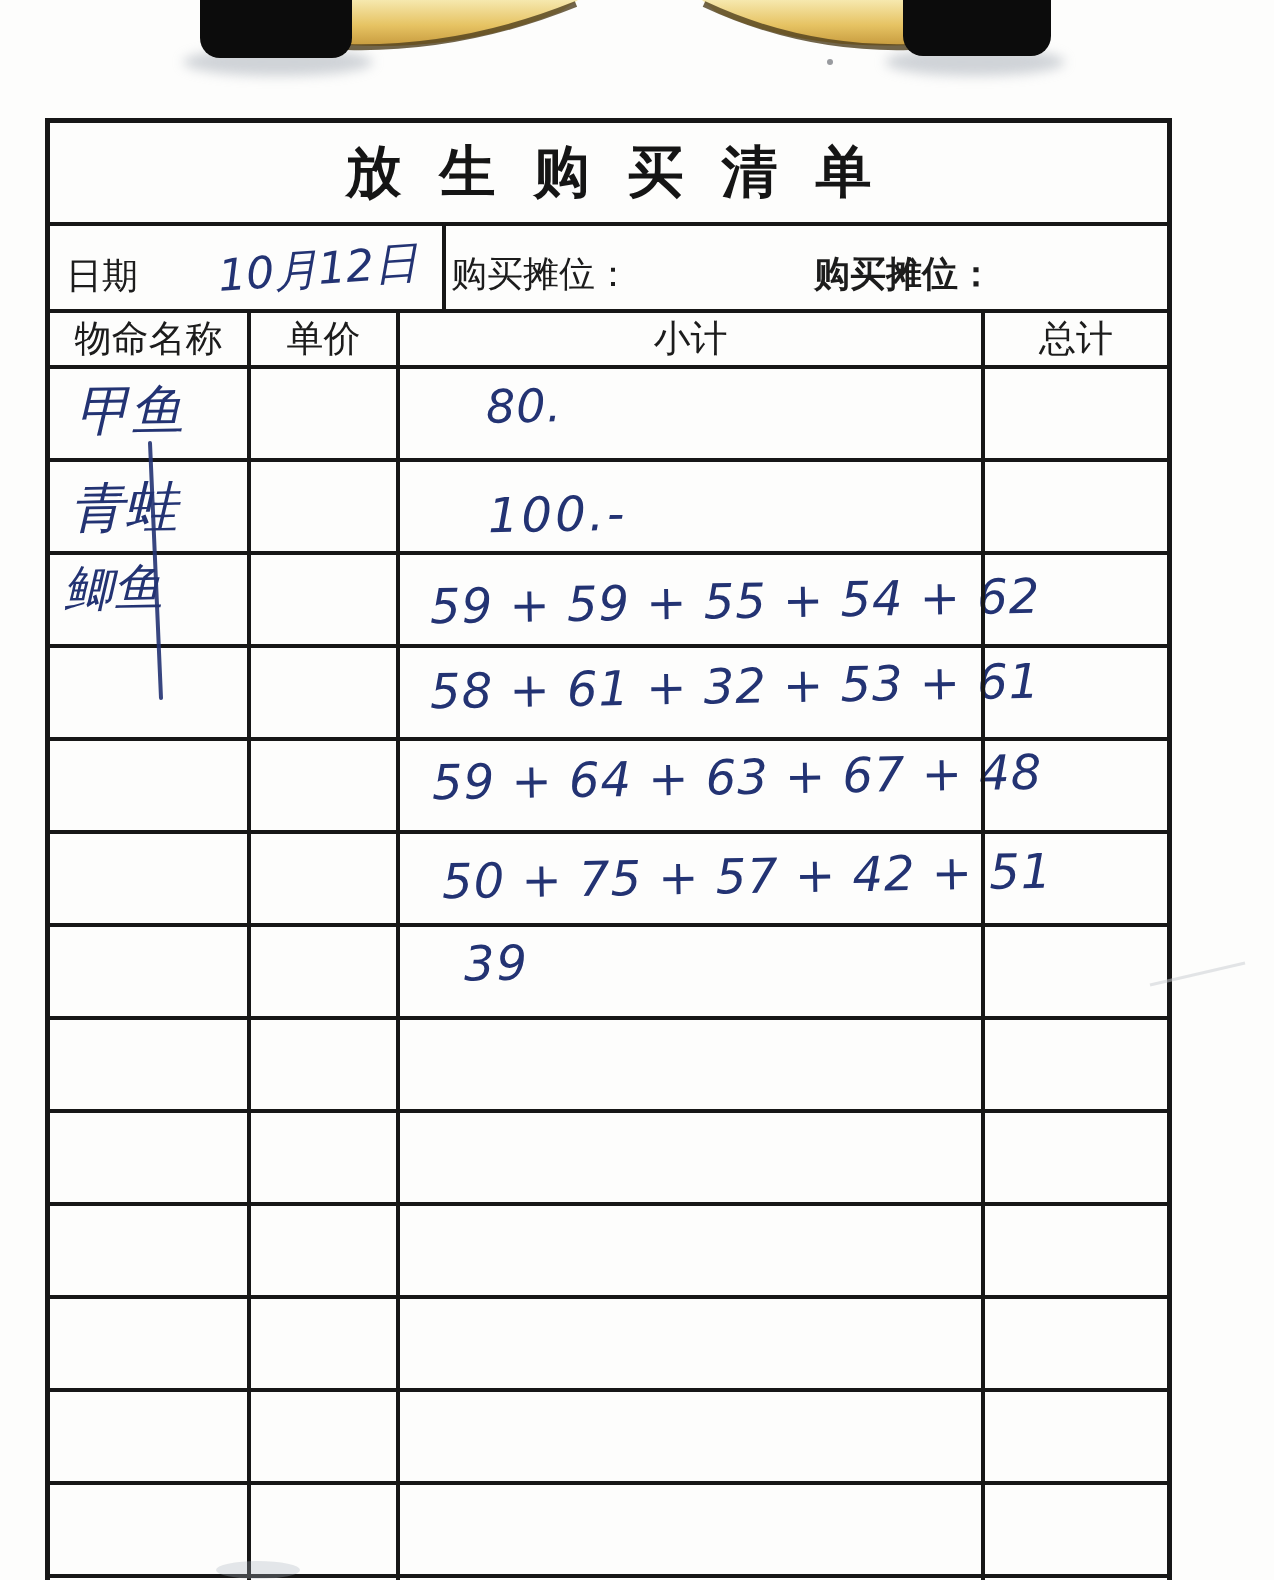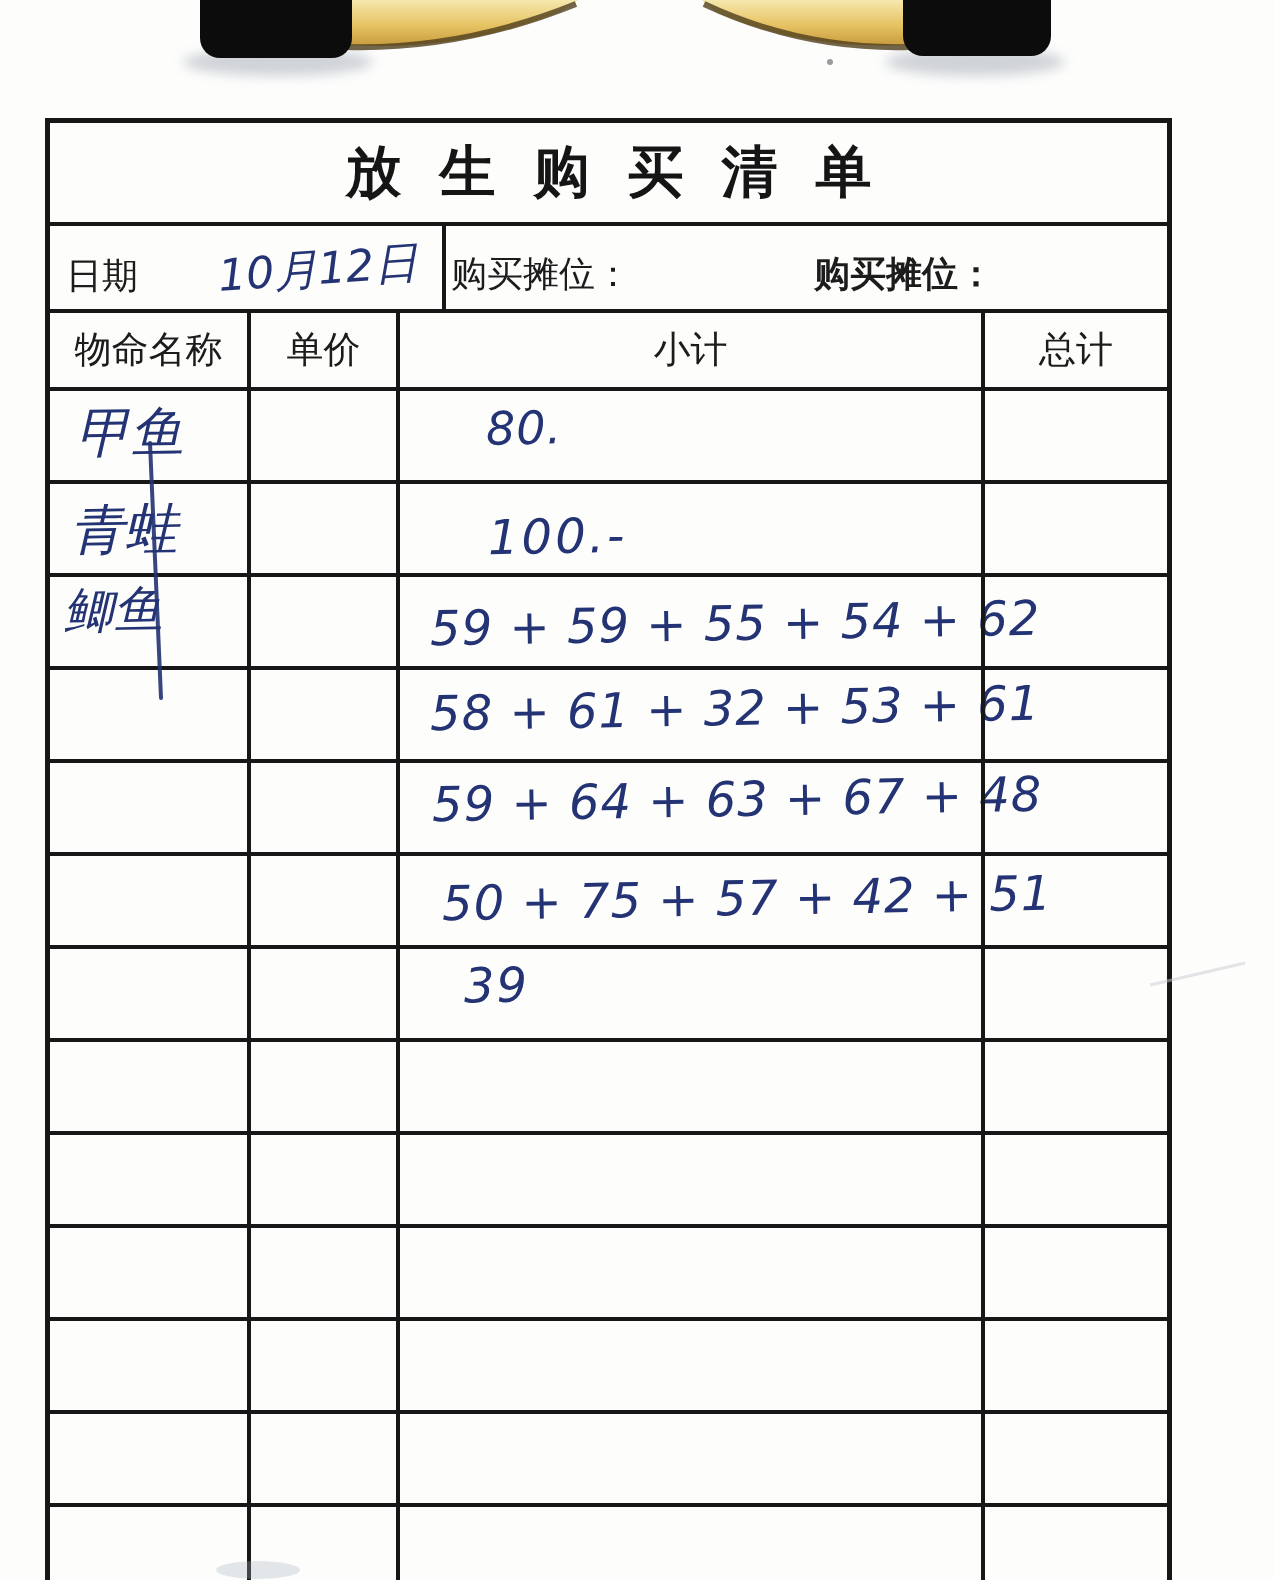--- a/index.html
+++ b/index.html
@@ -19,21 +19,21 @@
   }
   .title-row{height:103px;border-bottom:4px solid #171717;display:flex;align-items:center;justify-content:center}
   .title{font-size:56px;font-weight:bold;color:#151515;letter-spacing:38px;padding-left:38px;white-space:nowrap}
   .date-row{height:87px;border-bottom:4px solid #171717;display:flex;position:relative}
   .date-cell{width:396px;border-right:4px solid #171717;position:relative}
   .stall-cell{flex:1;position:relative}
   .plabel{font-size:36px;color:#1c1c1c;white-space:nowrap}
   .date-label{position:absolute;left:16px;top:26px}
   .stall-label{position:absolute;left:5px;top:24px;font-weight:normal}
   .phone-label{position:absolute;left:368px;top:24px;font-weight:bold}
-  .header-row{height:78px;border-bottom:4px solid #171717;display:grid;grid-template-columns:197px 149px 585px 1fr}
+  .header-row{height:56px;border-bottom:4px solid #171717;display:grid;grid-template-columns:197px 149px 585px 1fr}
   .hcell{display:flex;align-items:center;justify-content:center;font-size:37px;color:#1c1c1c;white-space:nowrap}
   .hcell+.hcell,.cell+.cell{border-left:4px solid #171717}
   .trow{display:grid;grid-template-columns:197px 149px 585px 1fr;border-bottom:4px solid #171717;height:93px}
   .trow.last{border-bottom:none;height:33px}
   .cell{position:relative;overflow:visible}
   
   .hw{
     font-family:"DejaVu Sans",sans-serif;font-style:italic;font-weight:500;
     color:#233373;white-space:nowrap;position:absolute;transform:rotate(-1deg);
   }

